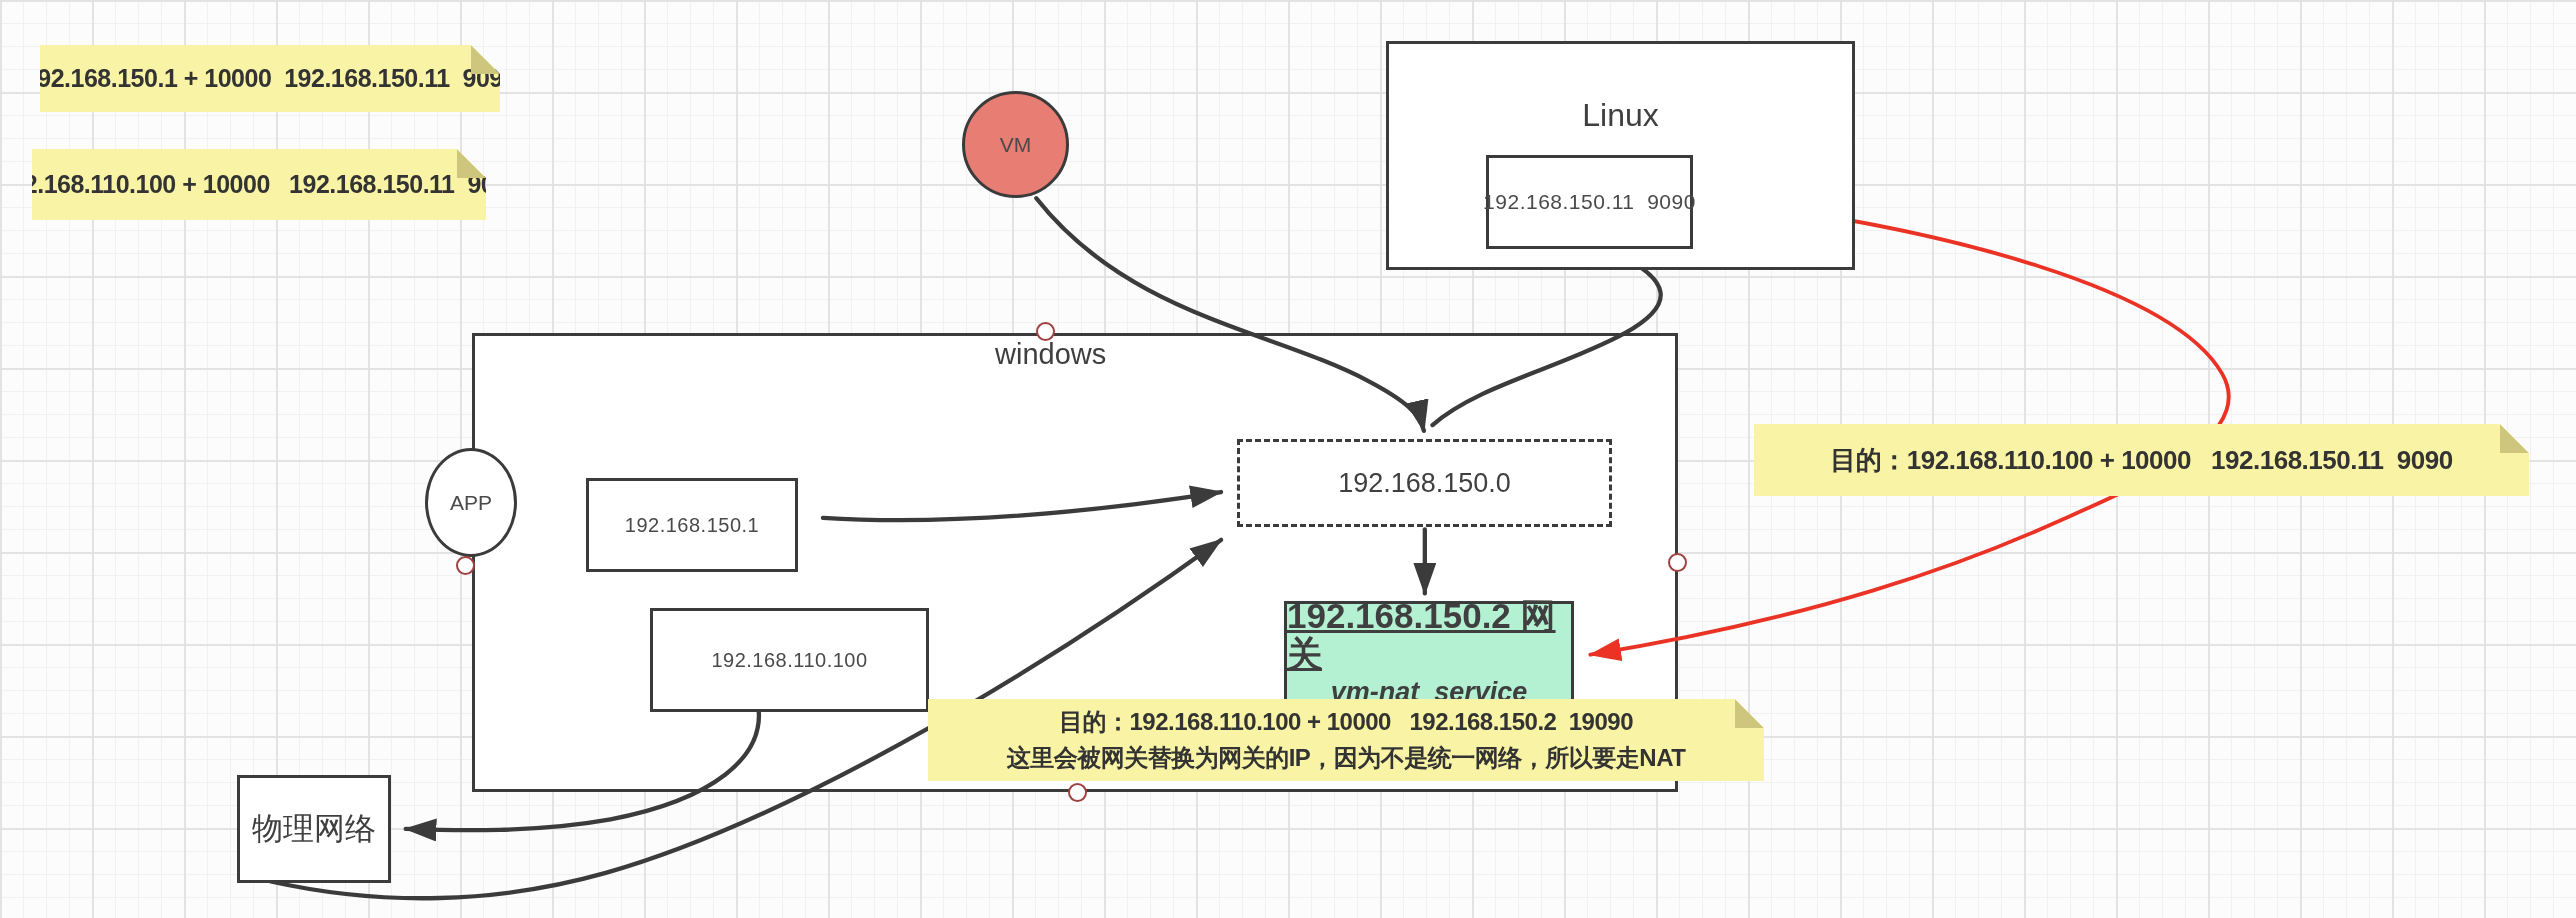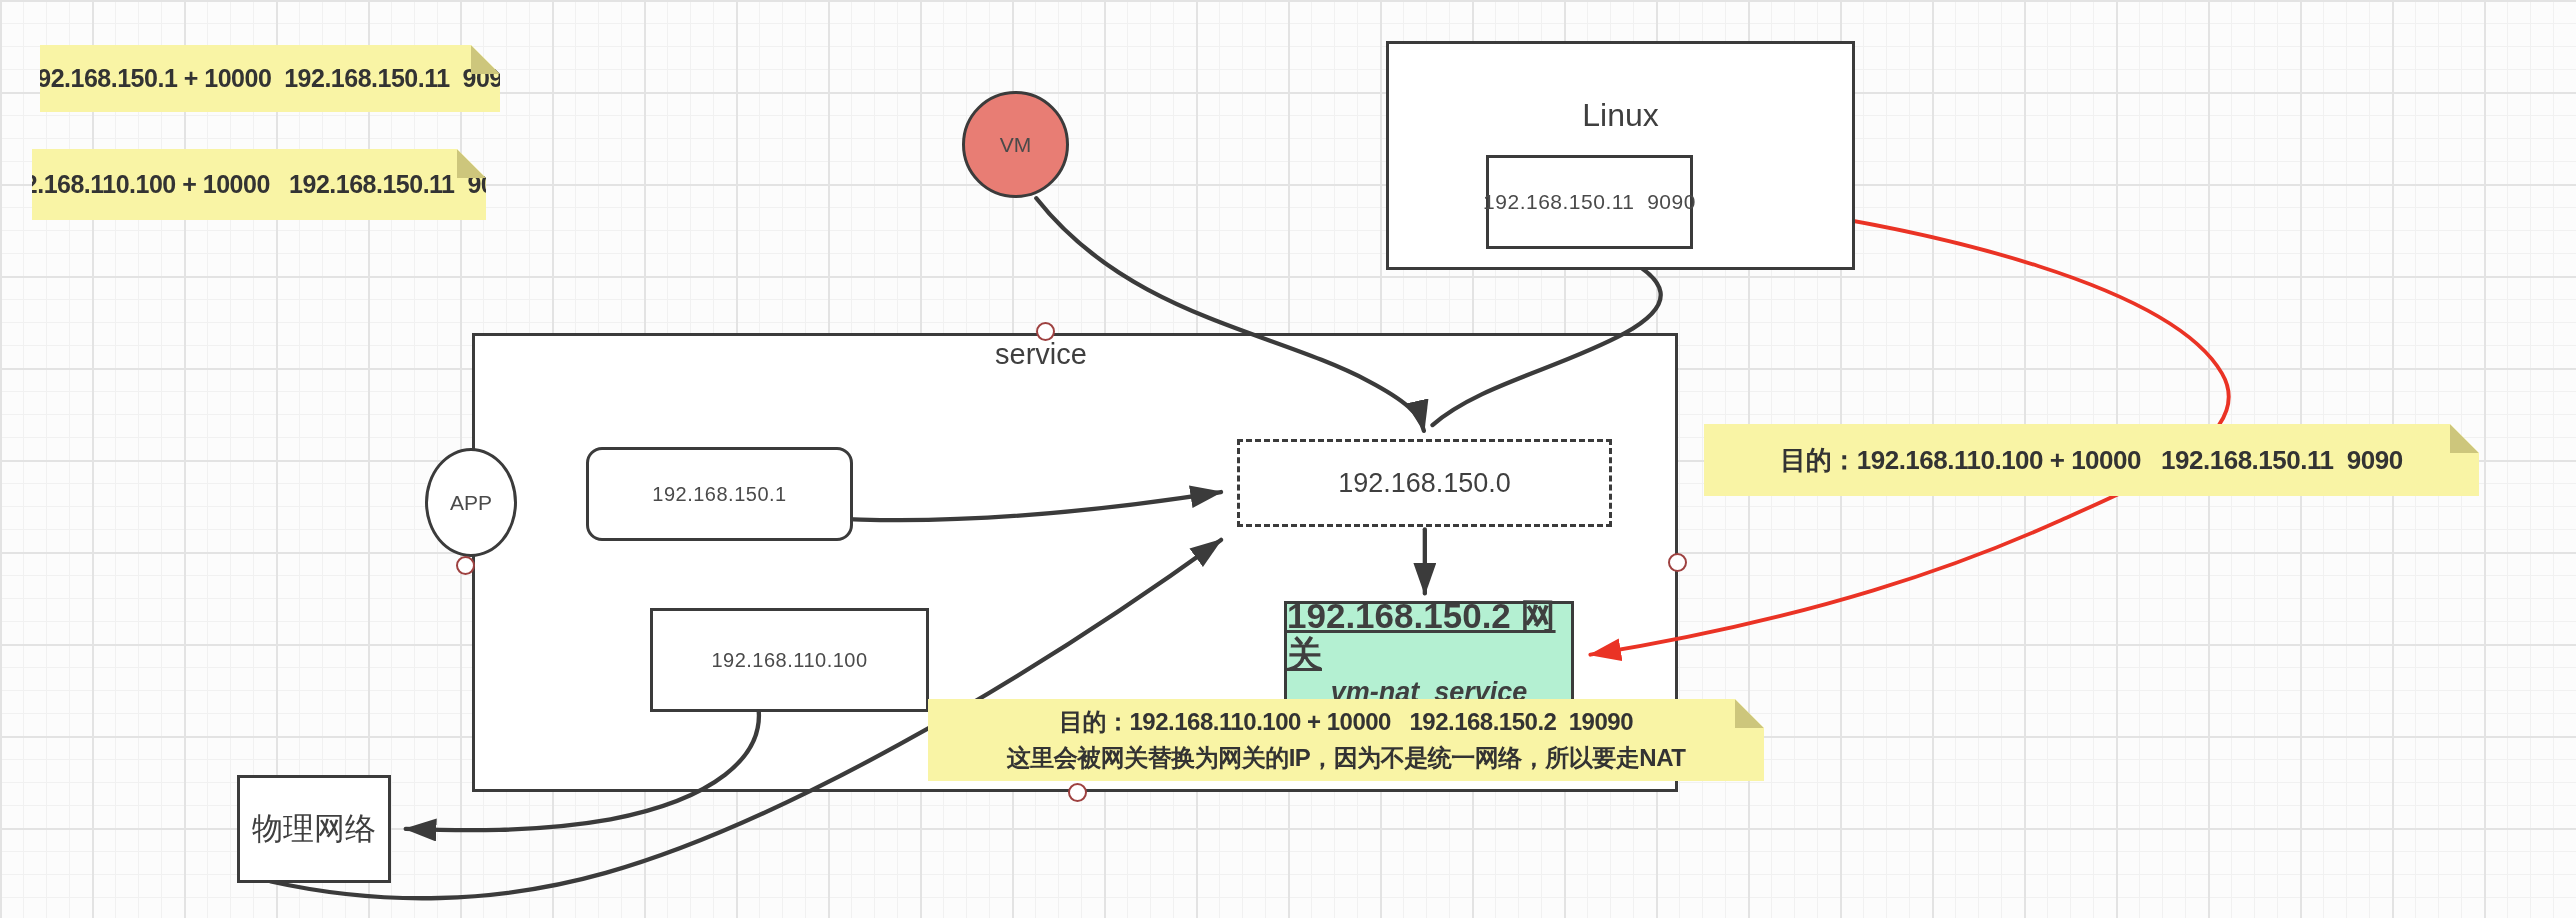--- a/index.html
+++ b/index.html
@@ -45,21 +45,21 @@
     background:#fff;border:2.9px solid var(--endpoint-stroke);box-sizing:border-box;
   }
   .box-title{position:absolute;z-index:3;font-size:29px;color:#3f3f3f;}
 </style>
 </head>
 <body>
 
 <div class="canvas">
 
   <div class="shape z1" style="left:472px;top:333px;width:1206px;height:459px;"></div>
-  <div class="box-title" style="left:995px;top:338px;font-size:29px;">service</div>
+  <div class="box-title" style="left:995px;top:338px;font-size:29px;">windows</div>
 
   <svg class="connectors" width="2576" height="919" viewBox="0 0 2692 960">
     <defs>
       <marker id="ah-black" markerUnits="userSpaceOnUse" markerWidth="38" markerHeight="28" refX="32" refY="12" orient="auto">
         <path d="M0,0 L34,12 L0,24 z" style="fill:var(--stroke);stroke:none;"></path>
       </marker>
       <marker id="ah-red" markerUnits="userSpaceOnUse" markerWidth="38" markerHeight="28" refX="32" refY="12" orient="auto">
         <path d="M0,0 L34,12 L0,24 z" style="fill:var(--red-arrow);stroke:none;"></path>
       </marker>
     </defs>
@@ -80,21 +80,21 @@
     <span style="font-size:32px;margin-top:53px;">Linux</span>
   </div>
   <div class="shape z3" style="left:1486px;top:155px;width:207px;height:94px;">
     <span class="iplabel pre" style="font-size:21px;">192.168.150.11  9090</span>
   </div>
 
   <div class="shape z3" style="left:425px;top:448px;width:92px;height:109px;border-radius:50%;">
     <span style="font-size:21px;color:#4a4a4a;">APP</span>
   </div>
 
-  <div class="shape z3" style="left:586px;top:447px;width:267px;height:94px;border-radius:16px;">
+  <div class="shape z3" style="left:586px;top:478px;width:212px;height:94px;">
     <span class="iplabel">192.168.150.1</span>
   </div>
   <div class="shape z3" style="left:650px;top:608px;width:279px;height:104px;">
     <span class="iplabel">192.168.110.100</span>
   </div>
 
   <div class="shape z3" style="left:1237px;top:439px;width:375px;height:88px;border-style:dashed;background:transparent;">
     <span style="font-size:27px;">192.168.150.0</span>
   </div>
 
@@ -113,21 +113,21 @@
   <div class="endpoint" style="left:1068px;top:783px;"></div>
 
   <div class="note" style="left:40px;top:45px;width:460px;height:67px;font-size:25px;">
     <div class="fold"></div>
     <span class="pre">192.168.150.1 + 10000  192.168.150.11  9090</span>
   </div>
   <div class="note" style="left:32px;top:149px;width:454px;height:71px;font-size:25px;">
     <div class="fold"></div>
     <span class="pre">192.168.110.100 + 10000   192.168.150.11  9090</span>
   </div>
-  <div class="note" style="left:1704px;top:424px;width:775px;height:72px;font-size:26px;">
+  <div class="note" style="left:1754px;top:424px;width:775px;height:72px;font-size:26px;">
     <div class="fold"></div>
     <span class="pre">目的：192.168.110.100 + 10000   192.168.150.11  9090</span>
   </div>
   <div class="note" style="left:928px;top:699px;width:836px;height:82px;font-size:24px;line-height:36px;">
     <div class="fold"></div>
     <span class="pre">目的：192.168.110.100 + 10000   192.168.150.2  19090</span>
     <span class="pre">这里会被网关替换为网关的IP，因为不是统一网络，所以要走NAT</span>
   </div>
 
 </div>

